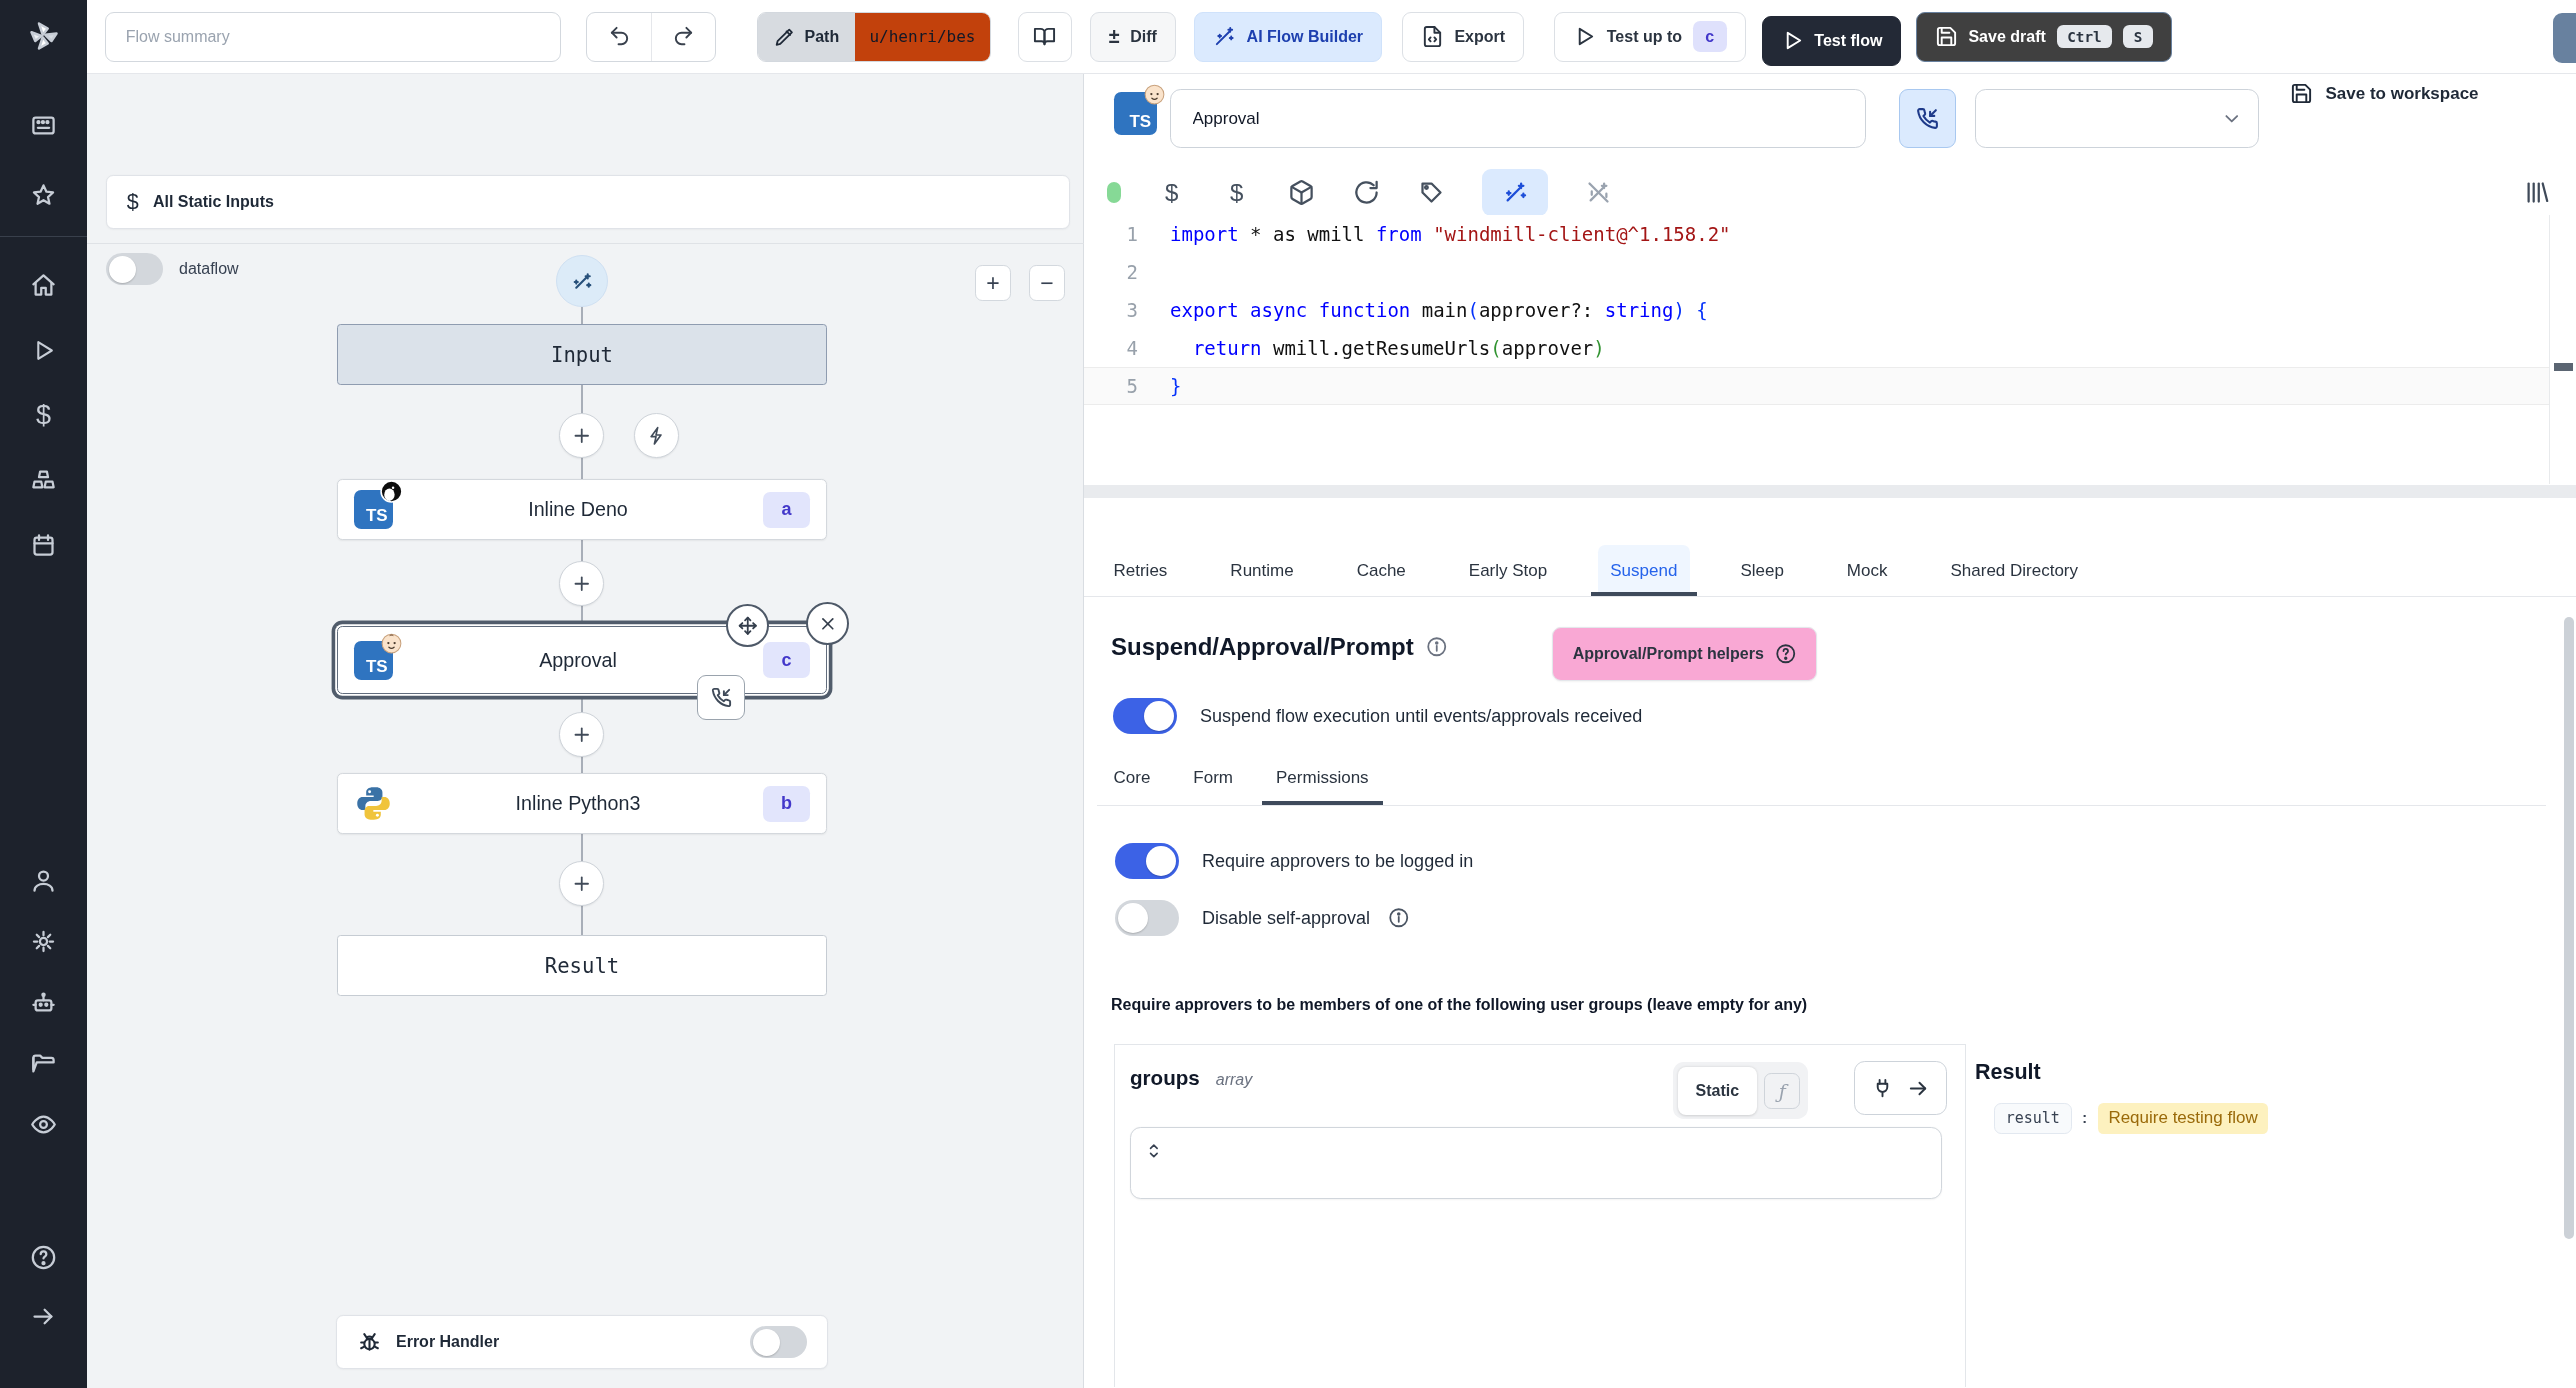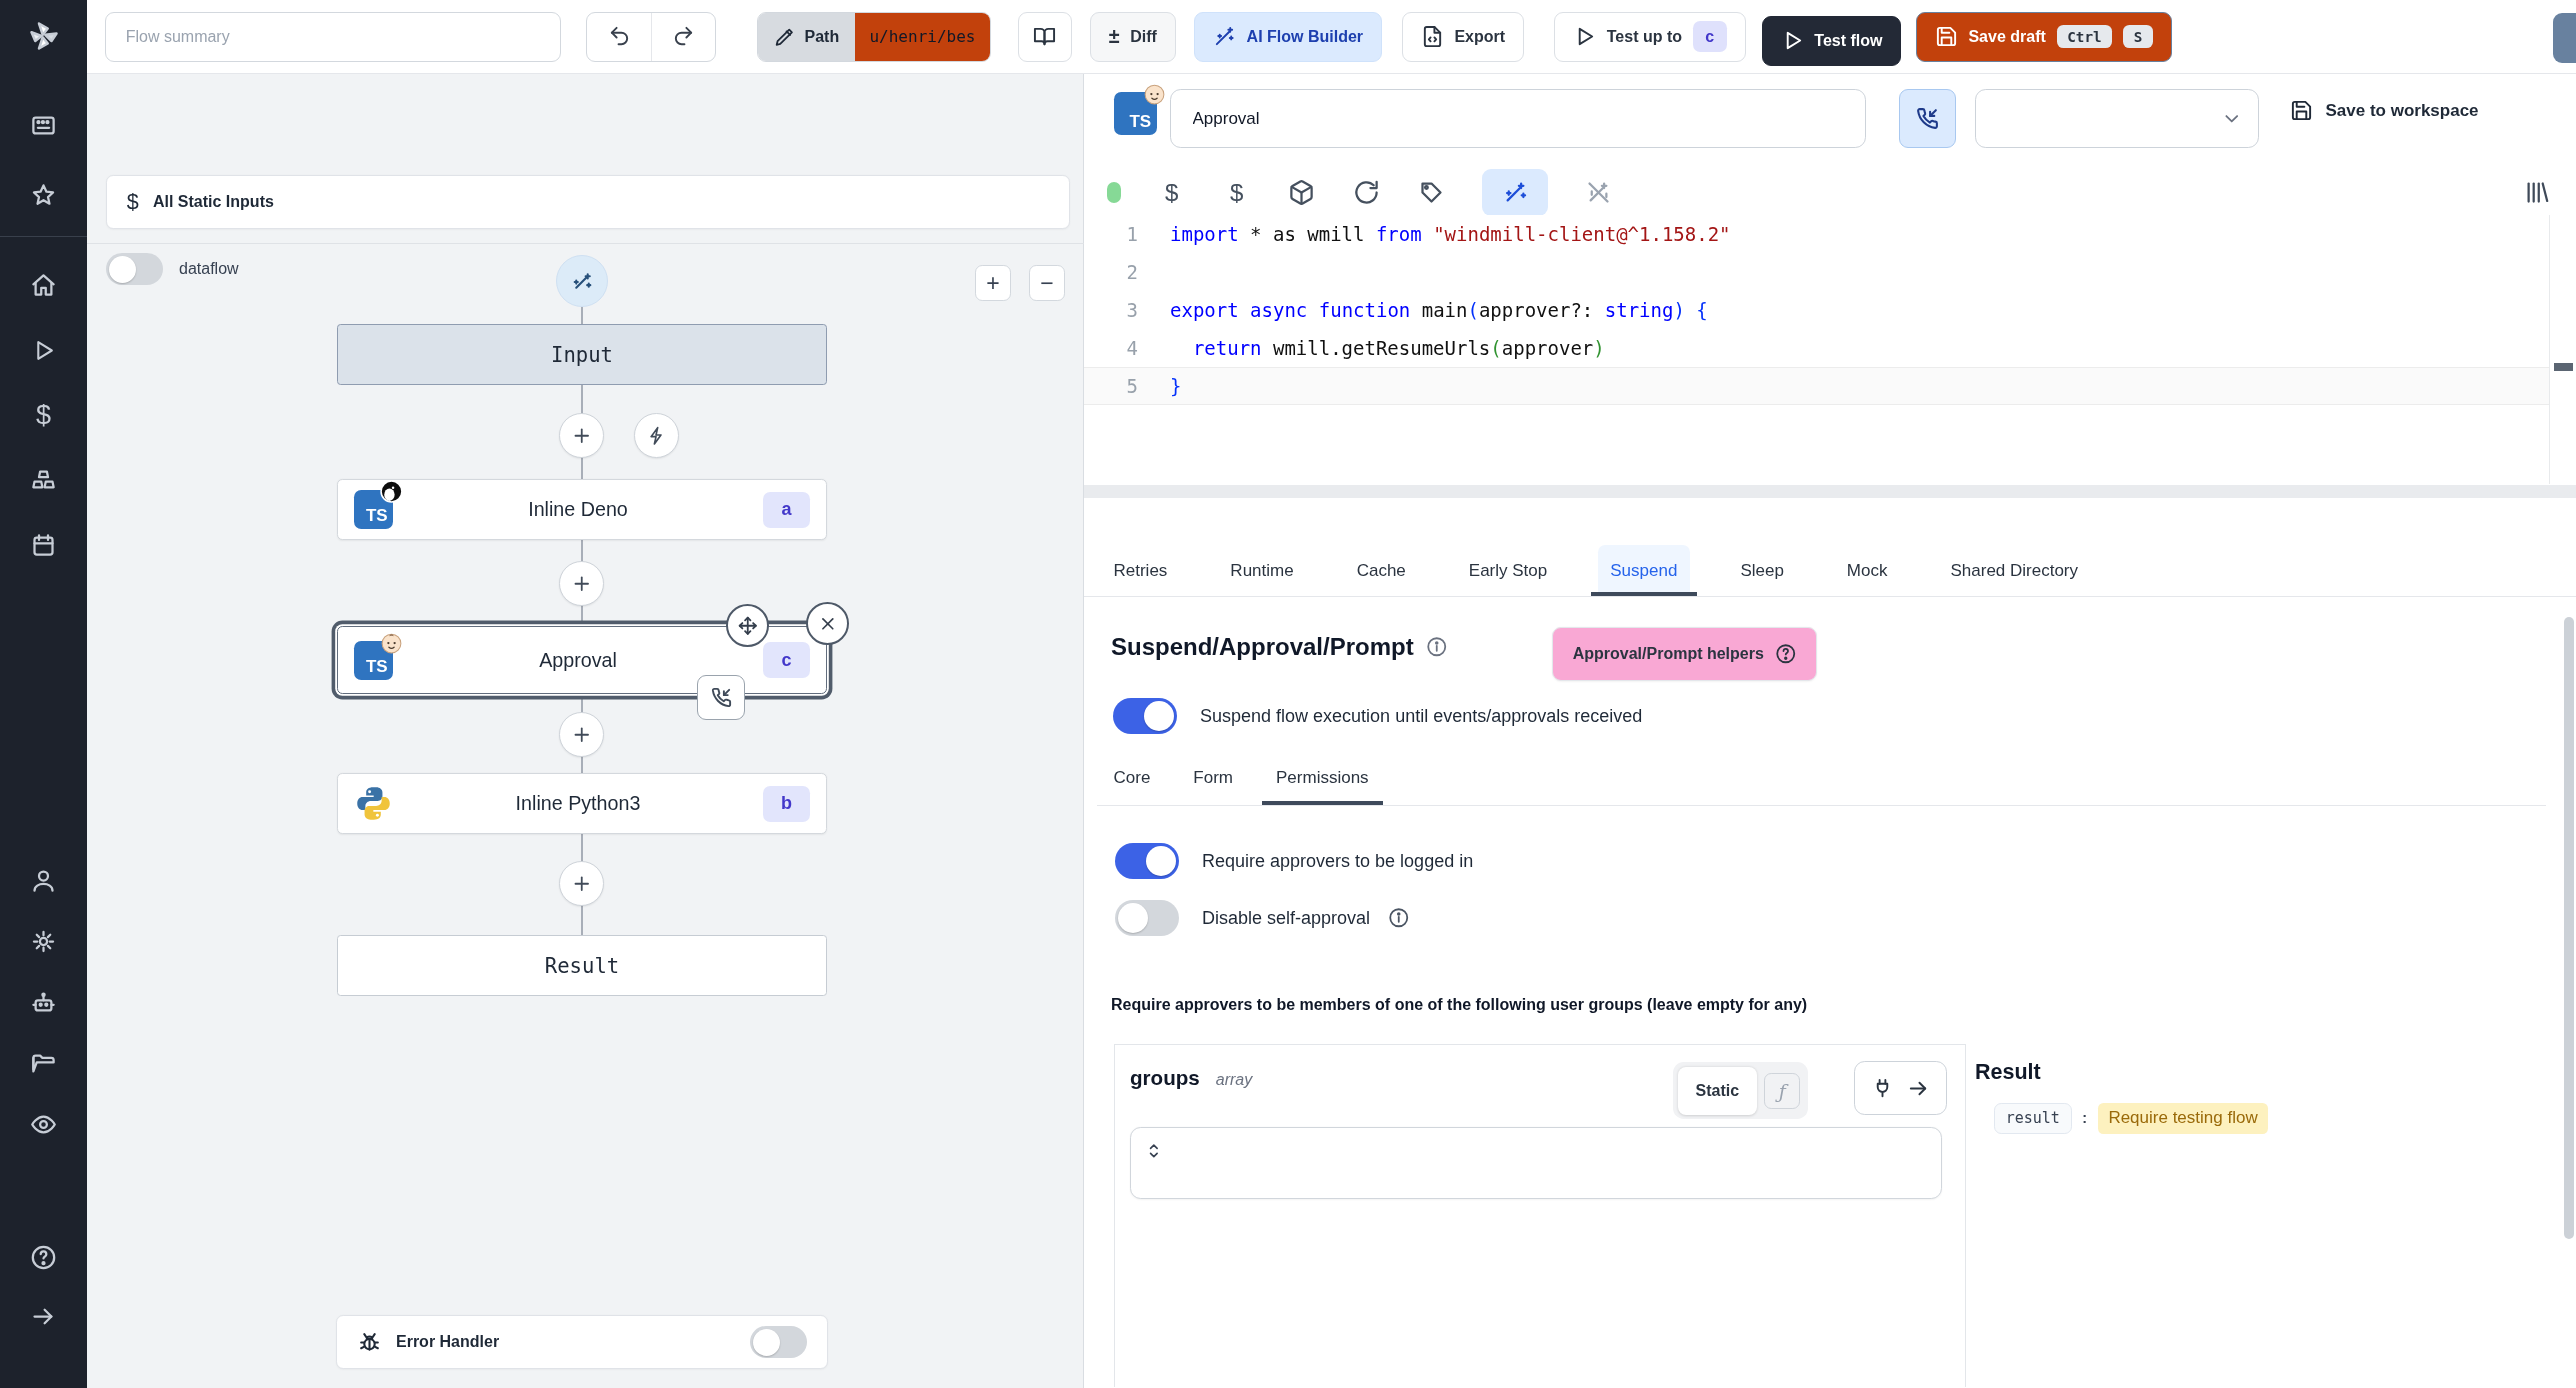--- a/index.html
+++ b/index.html
@@ -20,21 +20,21 @@
 
   
   #topbar { left:87px; top:0; width:2489px; height:74px; background:#fff; border-bottom:0.9px solid #e5e7eb; display:flex; align-items:center; }
   .tb-input { height:50px; border:0.9px solid #d3d8de; border-radius:9px; background:#fff; padding:0 19.7px; font-size:16px; color:#1f2937; }
   .tb-input::placeholder { color:#9aa3af; }
   .btn { height:50px; display:inline-flex; align-items:center; gap:10.7px; border:0.9px solid #dce0e5; background:#fff; border-radius:9px; padding:0 18px; font-size:16px; font-weight:600; color:#2b3440; cursor:pointer; white-space:nowrap; }
   .btn svg.ic { width:23px; height:23px; }
   .btn.subtle { background:#f6f7f8; }
   .btn.blue { background:#dbeafe; border-color:#cfe2fb; color:#1e40af; }
   .btn.dark { background:#232936; border-color:#232936; color:#fff;margin-top:8px; }
-  .btn.slate { background:#c2410c; border-color:#68819f; color:#fff;text-align:right; }
+  .btn.slate { background:#404040; border-color:#68819f; color:#fff;text-align:right; }
   .seg-group { display:inline-flex; height:50px; border:0.9px solid #d3d8de; border-radius:9px; overflow:hidden; background:#fff; }
   .seg-group .seg { display:flex; align-items:center; justify-content:center; width:64px; color:#39414d; cursor:pointer; }
   .seg-group .seg + .seg { border-left:0.9px solid #e5e7eb; }
   .pathseg-label { display:flex; align-items:center; gap:9px; background:#d7dbe0; padding:0 16px; font-weight:600; font-size:16px; color:#1f2937; }
   .pathseg-value { display:flex; align-items:center; background:#c2410c; padding:0 14.3px; font-size:16px; color:#111827; }
   .kbd { background:#e6e9ed; color:#2b3440; border-radius:6.3px; padding:3.6px 10.7px; font-size:14.3px; font-family:"DejaVu Sans Mono", monospace; }
   .badge-c { background:#dfe1fc; color:#4338ca; font-weight:700; font-size:16px; border-radius:7.2px; padding:6.3px 12.5px; }
 
   
   #flow-panel { left:87px; top:74px; width:997px; height:1314px; background:#f1f3f5; border-right:0.9px solid #d9dde2; }
@@ -444,21 +444,21 @@
           <path d="M21 16.5v3a1.5 1.5 0 0 1-1.65 1.5A19 19 0 0 1 3 4.65 1.5 1.5 0 0 1 4.5 3h3A1.5 1.5 0 0 1 9 4.3c.12.9.35 1.77.68 2.6a1.5 1.5 0 0 1-.34 1.58L8.1 9.7a16 16 0 0 0 6.2 6.2l1.22-1.24a1.5 1.5 0 0 1 1.58-.34c.83.33 1.7.56 2.6.68A1.5 1.5 0 0 1 21 16.5z"></path>
           <line x1="20" y1="4" x2="14.5" y2="9.5"></line>
           <polyline points="14.5 5.5 14.5 9.5 18.5 9.5"></polyline>
         </svg>
     </div>
     <div class="hdr-select" style="left:891px;top:15px">
       <svg class="ic" viewBox="0 0 24 24" width="21.5" height="21.5">
           <polyline points="6 9 12 15 18 9"></polyline>
         </svg>
     </div>
-    <div class="abs" style="left:1206px;top:25px;display:flex;align-items:center;gap:12.5px;font-size:17px;font-weight:700;color:#1f2937;cursor:pointer">
+    <div class="abs" style="left:1206px;top:8px;display:flex;align-items:center;gap:12.5px;font-size:17px;font-weight:700;color:#1f2937;cursor:pointer">
       <svg class="ic" viewBox="0 0 24 24" width="23" height="23">
           <path d="M19 21H5a2 2 0 0 1-2-2V5a2 2 0 0 1 2-2h11l5 5v11a2 2 0 0 1-2 2z"></path>
           <path d="M17 21v-8H7v8"></path>
           <path d="M7 3v5h8"></path>
         </svg>
       <span>Save to workspace</span>
     </div>
 
     <div class="editor-iconrow">
       <span style="width:14.3px;height:21.5px;border-radius:894px;background:#86d996"></span>

